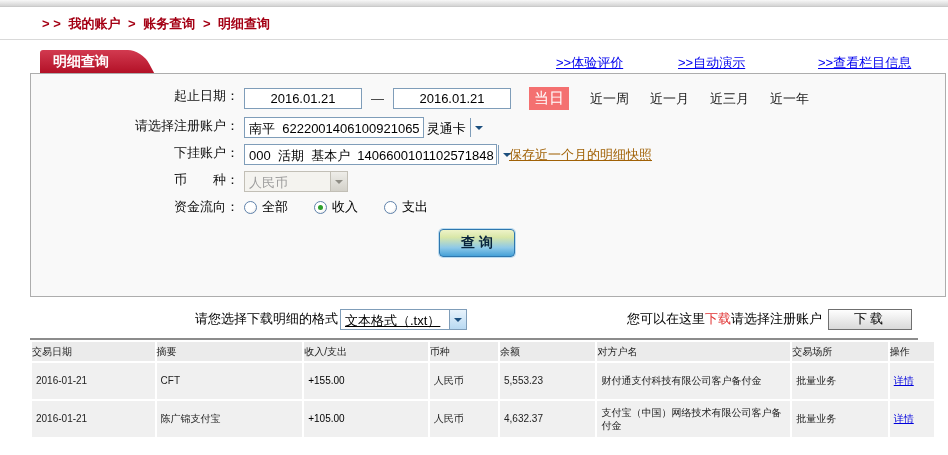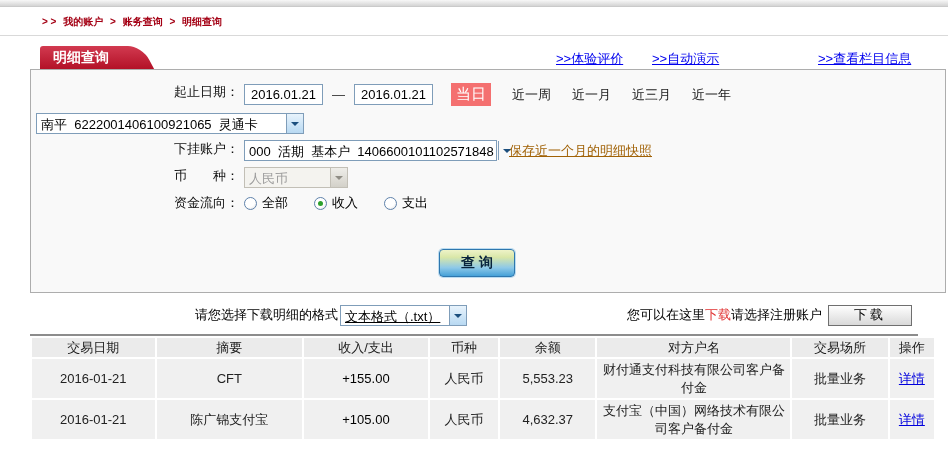--- a/index.html
+++ b/index.html
@@ -1,86 +1,86 @@
 <!DOCTYPE html>
 <html><head>
 <meta charset="utf-8">
 <style>
   * { margin:0; padding:0; box-sizing:border-box; }
   html,body { width:948px; height:455px; background:#fff; overflow:hidden;
     font-family:"Liberation Sans","DejaVu Sans",sans-serif; font-size:13px; color:#000; }
 
   .topbar { height:7px; background:linear-gradient(180deg,#f7f7f7,#d4d4d4); border-bottom:1px solid #cacaca; }
 
-  .breadcrumb { padding:8px 0 6px 42px; color:#a40014; font-weight:bold; font-size:10px; }
+  .breadcrumb { padding:8px 0 6px 42px; color:#a40014; font-weight:bold; font-size:13px; }
   .breadcrumb span { margin-right:4px; }
   .hr1 { border-top:1px solid #d9d9d9; }
 
   .tabrow { position:relative; height:23px; margin-top:10px; }
   .tab { position:absolute; left:40px; top:0; height:23px; width:86px; padding-left:13px;
     background:linear-gradient(180deg,#d23a50 0%,#b31127 100%); color:#fff; font-size:14px;
     font-weight:bold; line-height:23px; border-top-left-radius:3px; }
   .tab::after { content:""; position:absolute; right:-22px; top:0; width:36px; height:23px;
     background:linear-gradient(180deg,#d23a50 0%,#b31127 100%); transform:skewX(28deg);
     border-top-right-radius:14px; }
   .toplinks a { position:absolute; top:4px; color:#0000ee; text-decoration:underline; font-size:13px; }
-  .lk1 { left:556px; } .lk2 { left:652px; } .lk3 { left:818px; }
+  .lk1 { left:556px; } .lk2 { left:678px; } .lk3 { left:818px; }
 
   .formbox { margin:0 2px 0 30px; width:916px; height:224px; border:1px solid #adadad;
     background:#f9f9f9; padding-top:13px; }
   .frow { display:flex; align-items:flex-start; height:27px; }
   .frow.first { height:30px; }
   .flabel { width:208px; text-align:right; color:#111; }
   .fctrl { display:flex; align-items:center; margin-left:5px; }
 
-  input.date { width:79px; height:21px; border:1px solid #7f9db9; text-align:center;
+  input.date { width:118px; height:21px; border:1px solid #7f9db9; text-align:center;
     font-size:13px; font-family:inherit; background:#fff; }
   .dash { margin:0 9px; color:#333; }
   .badge { margin-left:18px; background:#f47070; color:#fff; padding:2px 5px; font-size:15px; }
   .qr { margin-left:21px; color:#1a1a1a; cursor:pointer; }
 
   .sel { display:flex; align-items:stretch; height:21px; border:1px solid #7f9db9; background:#fff; }
   .sel .txt { padding:2px 4px 0 4px; white-space:pre; font-size:13px; }
   .sel .arrow { width:17px; margin-left:auto; border-left:1px solid #7f9db9;
     background:linear-gradient(180deg,#e8f3fc,#b8d9f2); position:relative; }
   .sel .arrow::after { content:""; position:absolute; left:4px; top:8px; border:4px solid transparent;
     border-top-color:#1c4f7e; }
-  .sel.w1 { width:268px; } .sel.w2 { width:253px; } .sel.w3 { width:104px; }
+  .sel.w1 { width:180px; } .sel.w2 { width:253px; } .sel.w3 { width:104px; }
   .sel.disabled { border-color:#c2bfb6; background:#f4f3ef; }
   .sel.disabled .txt { color:#9c9c9c; }
   .sel.disabled .arrow { border-left-color:#c2bfb6; background:linear-gradient(180deg,#eeede9,#d3d1c9); }
   .sel.disabled .arrow::after { border-top-color:#8f8d85; }
 
   .slink { margin-left:12px; color:#a16207; text-decoration:underline; }
 
   .radio { display:inline-block; width:13px; height:13px; border-radius:50%;
     border:1px solid #5f82ab; background:radial-gradient(circle at 35% 30%,#fff 55%,#dcdcdc); position:relative; }
   .radio.checked::after { content:""; position:absolute; left:3px; top:3px; width:5px; height:5px;
     border-radius:50%; background:#2ca02c; }
   .ropt { display:flex; align-items:center; margin-right:26px; }
   .ropt .radio { margin-right:5px; }
 
-  .btnrow { margin-top:28px; display:flex; justify-content:center; }
+  .btnrow { margin-top:4px; display:flex; justify-content:center; }
   .querybtn { width:76px; height:28px; border:1px solid #2e77ae; border-radius:4px;
     background:linear-gradient(180deg,#eef3c8 0%,#d9e7a8 28%,#8ec9e8 68%,#46a1d8 100%);
     font-size:14px; font-weight:bold; font-family:inherit; color:#08233c; cursor:pointer;
     box-shadow:0 0 0 1px #bcdcf0; margin-right:22px; }
 
   .dlrow { display:flex; align-items:center; margin-top:7px; height:30px;
     padding-left:195px; padding-right:36px; }
   .dlrow .sel.fmt { width:127px; margin-left:2px;text-decoration:underline; }
   .dlright { margin-left:auto; display:flex; align-items:center; }
   .redword { color:#e03030; }
   .dlbtn { margin-left:6px; width:84px; height:21px; border:1px solid #6f6f6f;
     background:linear-gradient(180deg,#fefefe,#d9d9d9); font-size:13px; font-family:inherit;
     letter-spacing:3px; cursor:pointer; }
 
   .tablewrap { margin:4px 30px 0 30px; border-top:2px solid #8c8c8c; }
   table { border-collapse:separate; border-spacing:2px; width:906px; table-layout:fixed; }
-  td { text-align:center; vertical-align:middle; font-size:13px; color:#222; }
+  td { vertical-align:middle; font-size:10px; color:#222; }
   tr.head td { background:#ebebeb; height:19px; }
   tr.body td { background:#f0f0f0; height:36px; line-height:1.35; padding:2px 4px; }
   td.amount { color:#000000; }
   td a { color:#0000dd; text-decoration:underline; }
   .c1{width:122px}.c2{width:145px}.c3{width:123px}.c4{width:68px}.c5{width:95px}
   .c6{width:192px}.c7{width:95px}.c8{width:44px}
 </style>
 </head>
 <body>
 
@@ -115,20 +115,21 @@
       <input class="date" value="2016.01.21" style="">
       <span class="badge">当日</span>
       <span class="qr">近一周</span>
       <span class="qr">近一月</span>
       <span class="qr">近三月</span>
       <span class="qr">近一年</span>
     </div>
   </div>
 
   <div class="frow">
+    <div class="flabel">请选择注册账户：</div>
     <div class="fctrl">
       <div class="sel w1">
         <span class="txt">南平  6222001406100921065  灵通卡</span>
         <span class="arrow"></span>
       </div>
     </div>
   </div>
 
   <div class="frow">
     <div class="flabel">下挂账户：</div>

